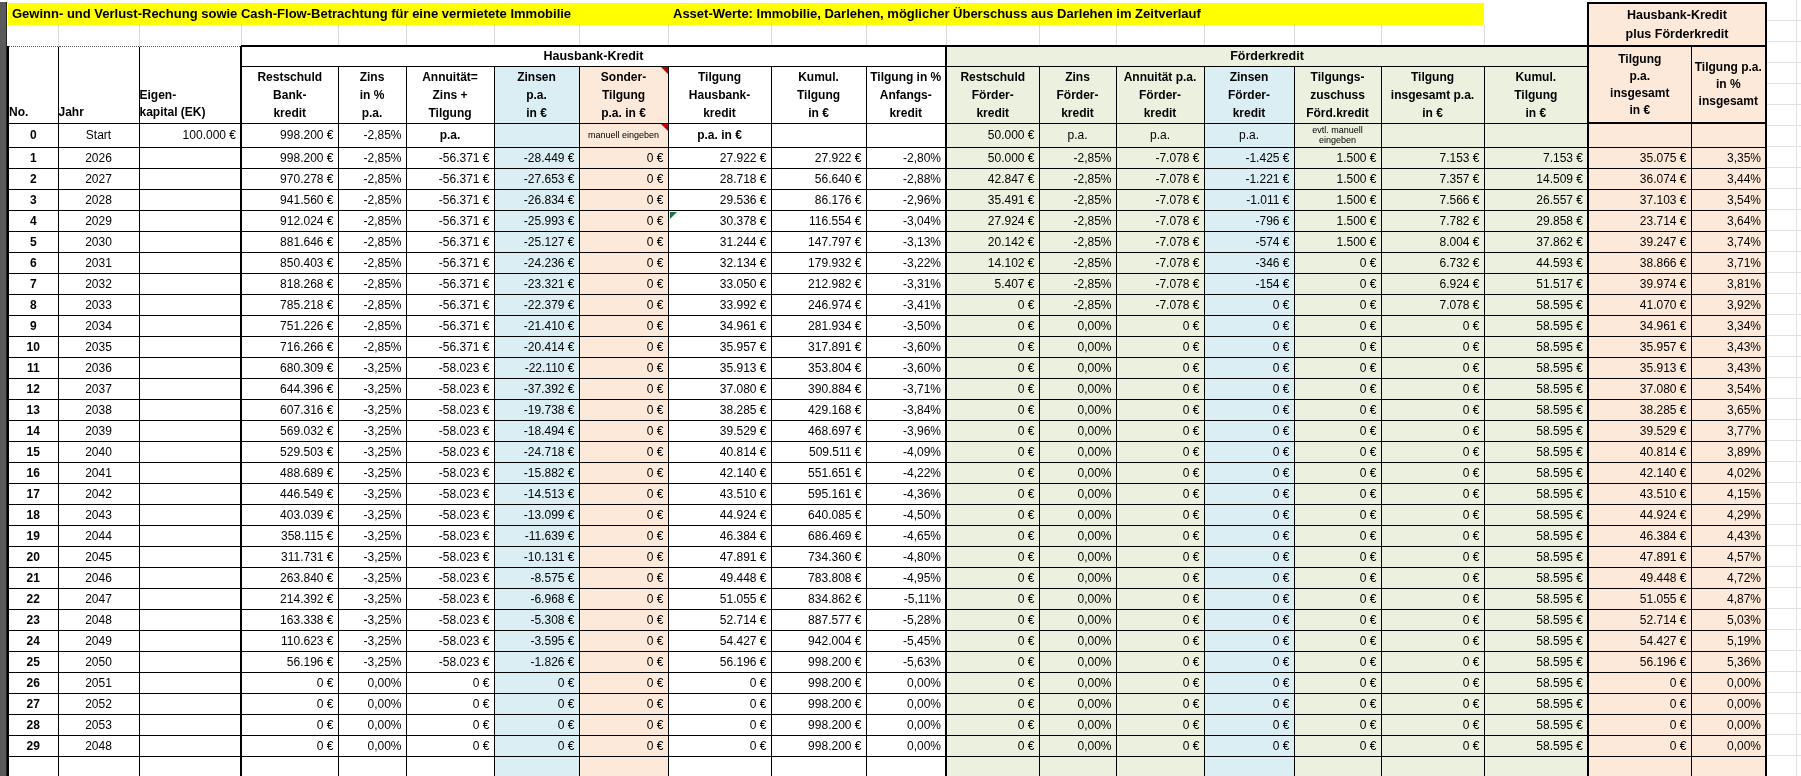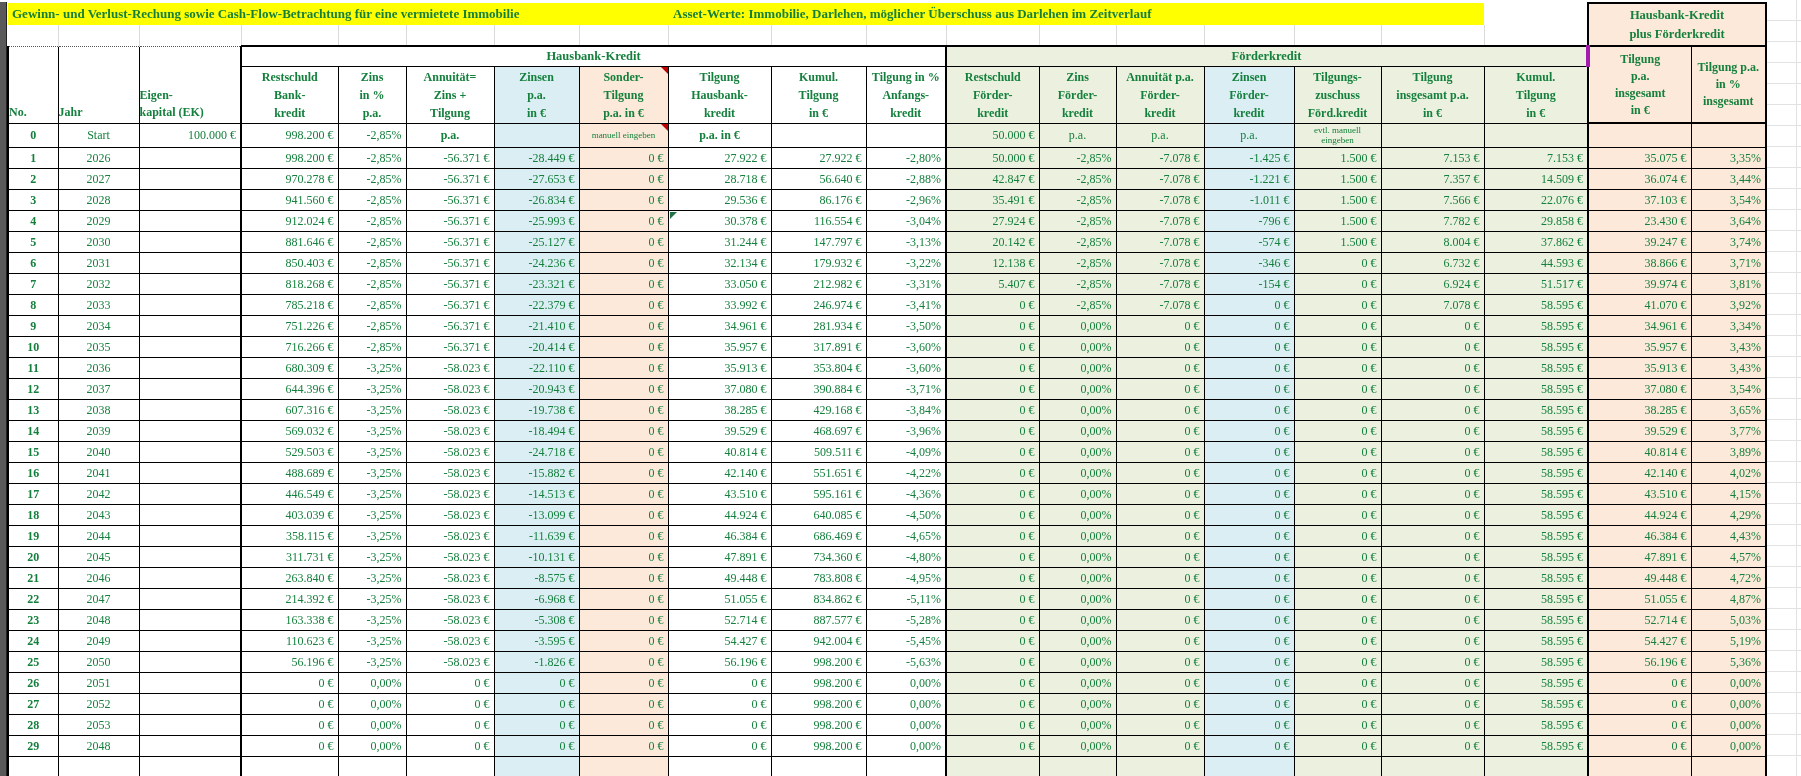--- a/index.html
+++ b/index.html
@@ -1,17 +1,17 @@
 <!DOCTYPE html>
 <html><head>
 <meta charset="utf-8">
 <style>
   html,body{margin:0;padding:0;background:#e8e8e8;}
   #screen{position:relative;width:1801px;height:776px;background:#ffffff;overflow:hidden;
-          font-family:Liberation Serif, serif;color:#15803d;}
+          font-family:Liberation Sans, sans-serif;color:#000000;}
   #rowstrip{position:absolute;left:0;top:2px;width:6px;height:774px;background:#5a5a5a;border-right:1px solid #222;}
   #rightfill{position:absolute;left:1765px;top:0;width:36px;height:776px;background:
       repeating-linear-gradient(to bottom, #ffffff 0 20px, #e2e2e2 20px 21px);}
   #rightfill .vline{position:absolute;left:31px;top:0;width:1px;height:776px;background:#e2e2e2;}
   #sheet{position:absolute;left:7px;top:2px;}
   table{table-layout:fixed;border-collapse:collapse;width:1758px;}
   td{border:1px solid #000;padding:0;font-size:12px;line-height:14px;overflow:hidden;
      white-space:nowrap;position:relative;vertical-align:middle;background:#fff;}
   
   tr.r-title{height:22px;}
@@ -22,21 +22,21 @@
   td.title-cell .t-left{position:absolute;left:4px;top:0;line-height:22px;}
   td.title-cell .t-right{position:absolute;left:665px;top:0;line-height:22px;}
   td.blank-cell{border:none;background:#fff;border-right:1px solid #dadada;}
   td.sp{border:none;background:#fff;border-right:1px solid #dadada;}
   td.combined-hdr{background:#FDE9D9;border:2px solid #000;font-weight:bold;font-size:12.5px;
       text-align:center;white-space:pre-line;line-height:19px;}
   td.hdr-no,td.hdr-jahr,td.hdr-ek{vertical-align:bottom;text-align:left;font-weight:bold;
       border-top:1px dotted #555;white-space:pre-line;line-height:17px;padding-bottom:2px;}
   td.grp{font-weight:bold;text-align:center;border-top:2px solid #000;font-size:12.5px;}
   td.grp-hb{background:#fff;border-left:2px solid #000;border-right:2px solid #000;}
-  td.grp-fk{background:#EBF1DE;border-right:4px solid #a21caf;}
+  td.grp-fk{background:#EBF1DE;border-right:1px solid #a21caf;}
   td.phdr{background:#FDE9D9;font-weight:bold;text-align:center;white-space:pre-line;
       line-height:17px;border-bottom:2px solid #000;vertical-align:middle;}
   td.phdr.first{border-left:2px solid #000;}
   tr.r-colhdr td{font-weight:bold;text-align:center;white-space:pre-line;line-height:18px;}
   .h-white{background:#fff;}
   .h-blue{background:#DAEEF3;}
   .h-peach{background:#FDE9D9;}
   .h-green{background:#EBF1DE;}
   
   tr.row0{height:24px;}
@@ -265,21 +265,21 @@
             <td class="rp">0 €</td>
             <td class="rw">29.536 €</td>
             <td class="rw">86.176 €</td>
             <td class="rw thickR">-2,96%</td>
             <td class="rg">35.491 €</td>
             <td class="rg">-2,85%</td>
             <td class="rg">-7.078 €</td>
             <td class="rb">-1.011 €</td>
             <td class="rg">1.500 €</td>
             <td class="rg">7.566 €</td>
-            <td class="rg thickR">22.076 €</td>
+            <td class="rg thickR">26.557 €</td>
             <td class="rp">37.103 €</td>
             <td class="rp edgeR">3,54%</td>
           </tr>
           <tr class="drow">
             <td class="cn edgeL">4</td>
             <td class="cc">2029</td>
             <td class="rw thickR"></td>
             <td class="rw">912.024 €</td>
             <td class="rw">-2,85%</td>
             <td class="rw">-56.371 €</td>
@@ -288,21 +288,21 @@
             <td class="rw flag-green">30.378 €</td>
             <td class="rw">116.554 €</td>
             <td class="rw thickR">-3,04%</td>
             <td class="rg">27.924 €</td>
             <td class="rg">-2,85%</td>
             <td class="rg">-7.078 €</td>
             <td class="rb">-796 €</td>
             <td class="rg">1.500 €</td>
             <td class="rg">7.782 €</td>
             <td class="rg thickR">29.858 €</td>
-            <td class="rp">23.430 €</td>
+            <td class="rp">23.714 €</td>
             <td class="rp edgeR">3,64%</td>
           </tr>
           <tr class="drow">
             <td class="cn edgeL">5</td>
             <td class="cc">2030</td>
             <td class="rw thickR"></td>
             <td class="rw">881.646 €</td>
             <td class="rw">-2,85%</td>
             <td class="rw">-56.371 €</td>
             <td class="rb">-25.127 €</td>
@@ -325,21 +325,21 @@
             <td class="cc">2031</td>
             <td class="rw thickR"></td>
             <td class="rw">850.403 €</td>
             <td class="rw">-2,85%</td>
             <td class="rw">-56.371 €</td>
             <td class="rb">-24.236 €</td>
             <td class="rp">0 €</td>
             <td class="rw">32.134 €</td>
             <td class="rw">179.932 €</td>
             <td class="rw thickR">-3,22%</td>
-            <td class="rg">12.138 €</td>
+            <td class="rg">14.102 €</td>
             <td class="rg">-2,85%</td>
             <td class="rg">-7.078 €</td>
             <td class="rb">-346 €</td>
             <td class="rg">0 €</td>
             <td class="rg">6.732 €</td>
             <td class="rg thickR">44.593 €</td>
             <td class="rp">38.866 €</td>
             <td class="rp edgeR">3,71%</td>
           </tr>
           <tr class="drow">
@@ -452,21 +452,21 @@
             <td class="rp">35.913 €</td>
             <td class="rp edgeR">3,43%</td>
           </tr>
           <tr class="drow">
             <td class="cn edgeL">12</td>
             <td class="cc">2037</td>
             <td class="rw thickR"></td>
             <td class="rw">644.396 €</td>
             <td class="rw">-3,25%</td>
             <td class="rw">-58.023 €</td>
-            <td class="rb">-20.943 €</td>
+            <td class="rb">-37.392 €</td>
             <td class="rp">0 €</td>
             <td class="rw">37.080 €</td>
             <td class="rw">390.884 €</td>
             <td class="rw thickR">-3,71%</td>
             <td class="rg">0 €</td>
             <td class="rg">0,00%</td>
             <td class="rg">0 €</td>
             <td class="rb">0 €</td>
             <td class="rg">0 €</td>
             <td class="rg">0 €</td>

